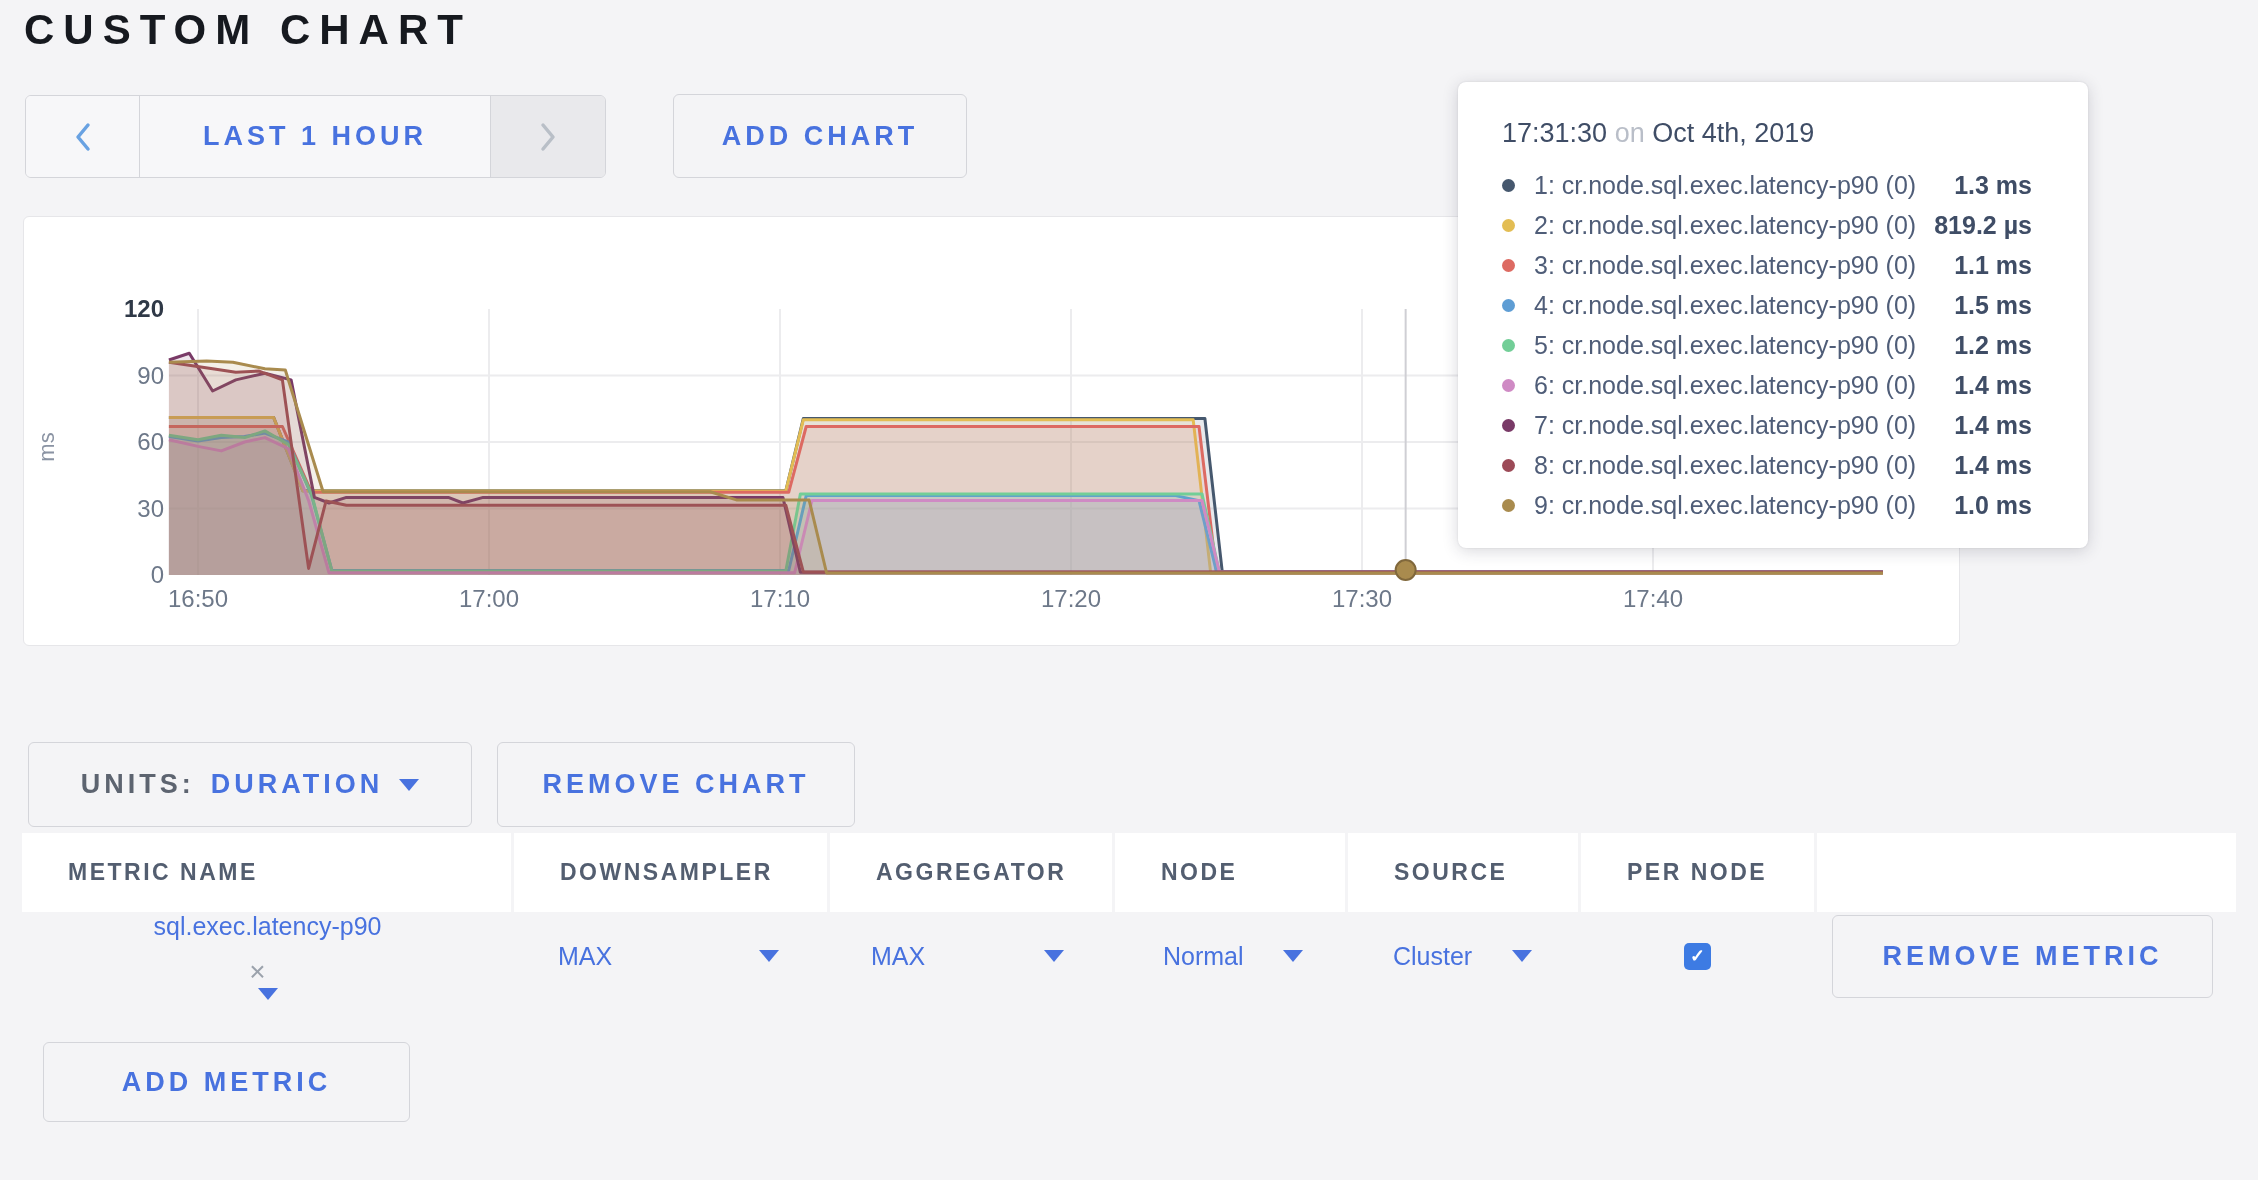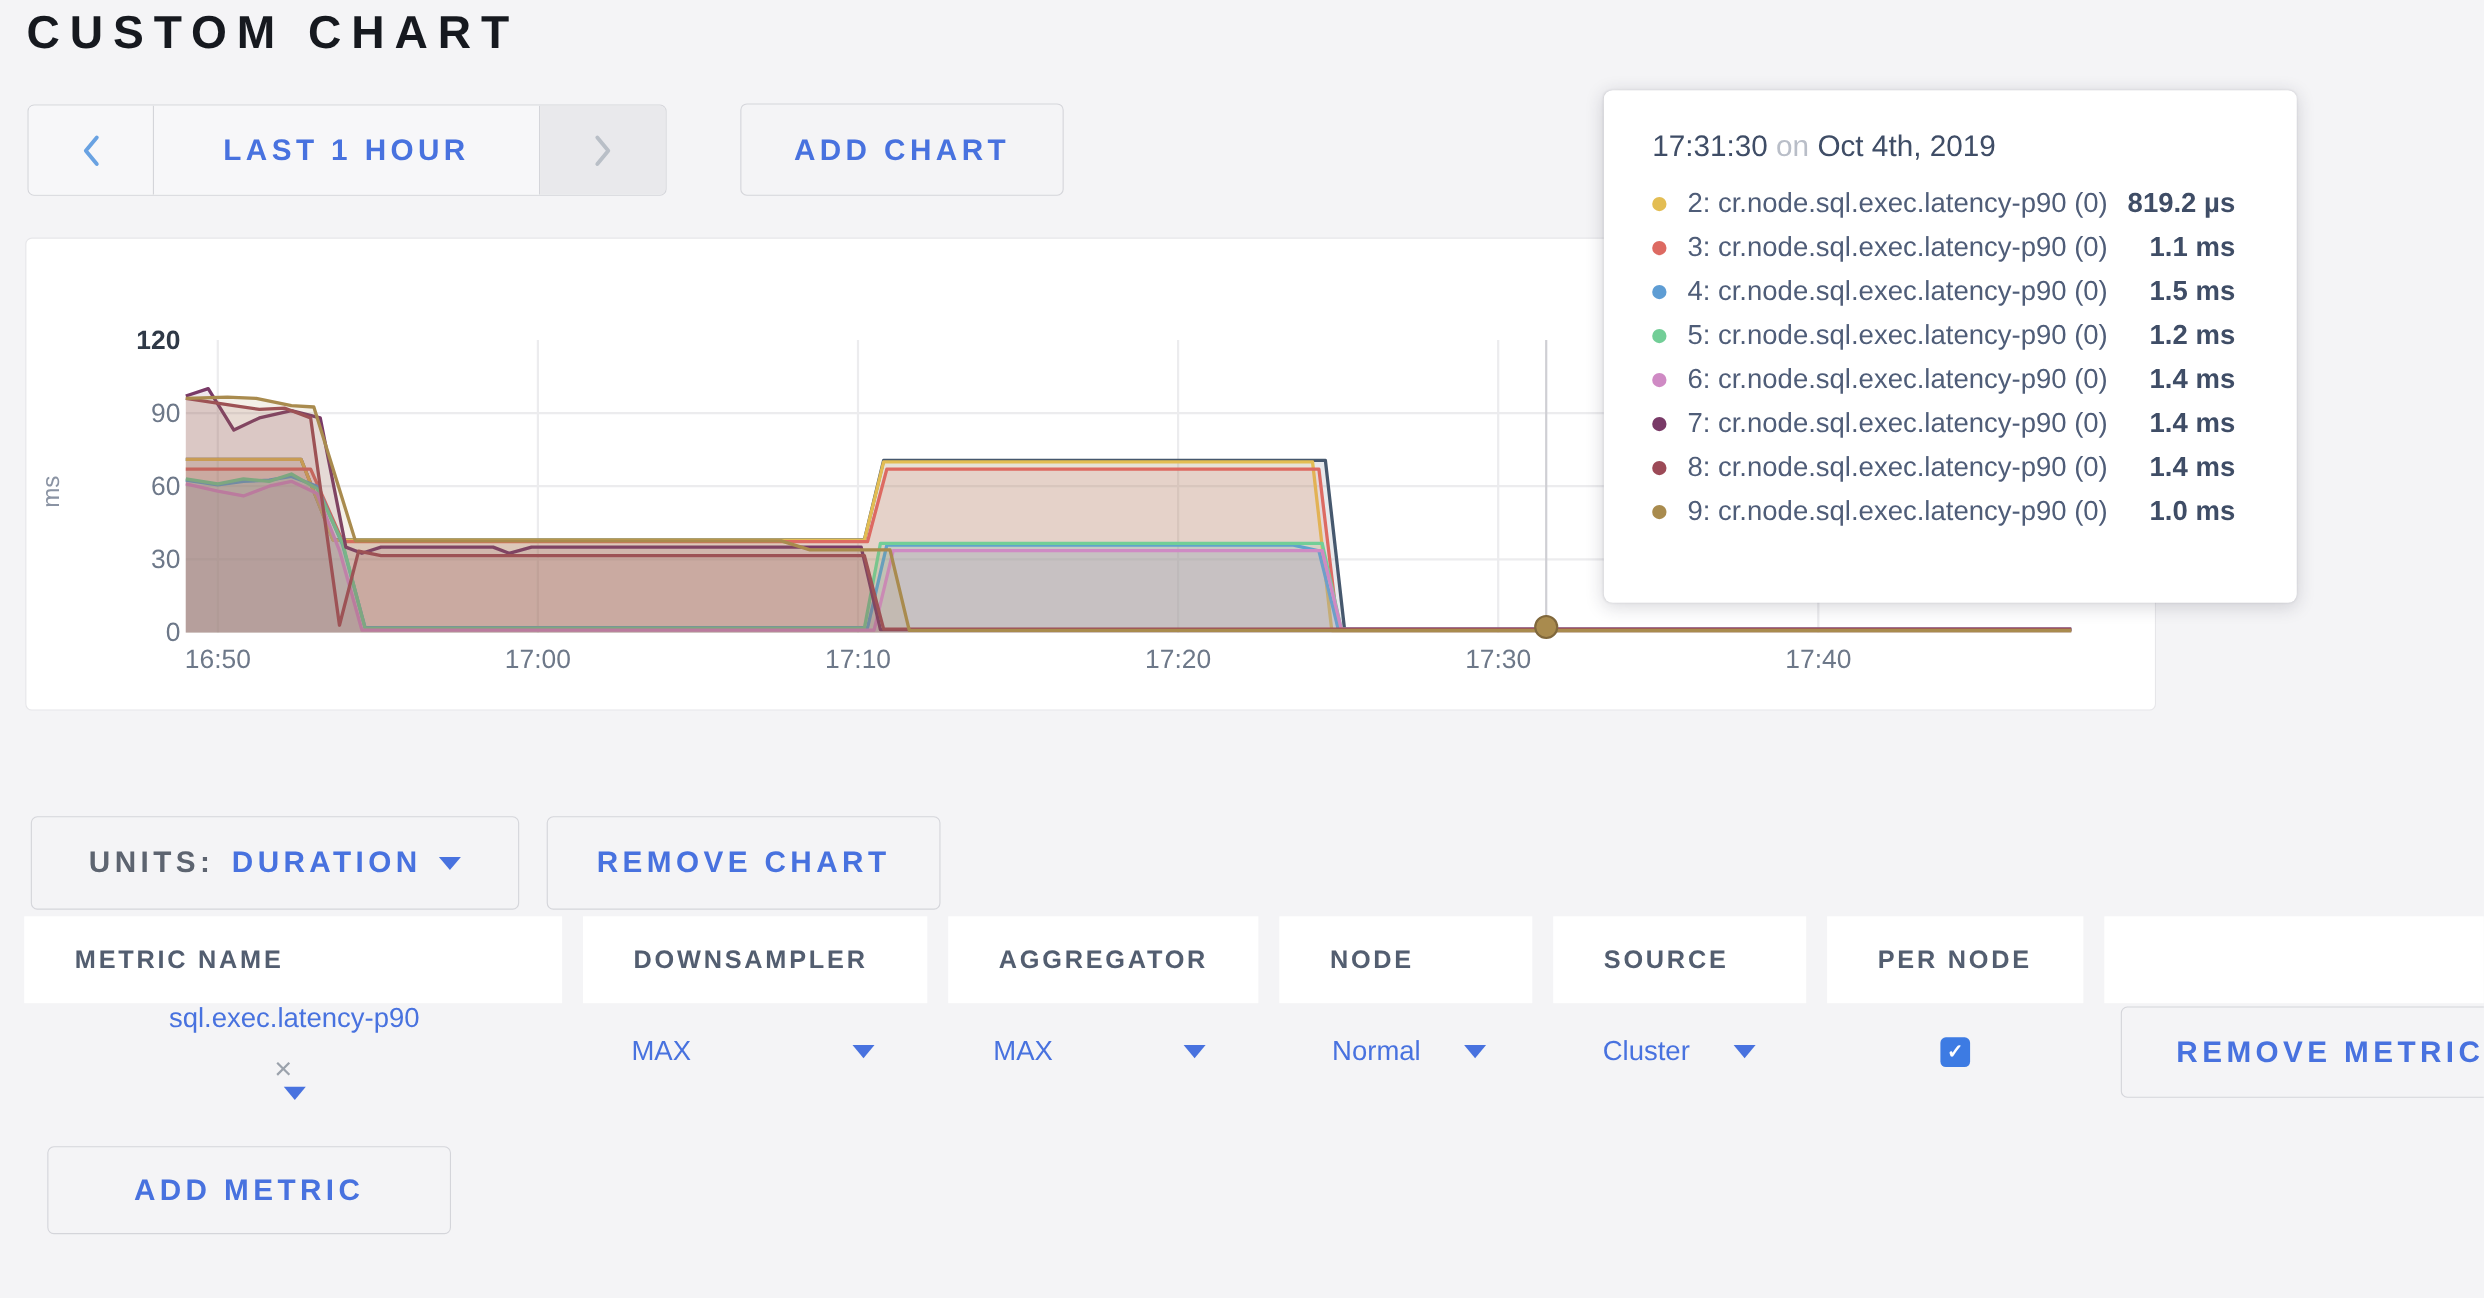--- a/index.html
+++ b/index.html
@@ -41,21 +41,21 @@
   
   #units-btn { left:28px; top:742px; width:444px; height:85px; display:flex; align-items:center; justify-content:center; gap:16px; border:1px solid #d4d5da; border-radius:6px; font-size:27px; letter-spacing:4px; cursor:pointer; }
   #units-btn .units-word { color:#5d6470; font-weight:600; }
   #units-btn .units-value { color:#4872df; font-weight:600; }
   #remove-chart-btn { left:497px; top:742px; width:358px; height:85px; }
 
   .caret-down { width:0; height:0; border-left:10px solid transparent; border-right:10px solid transparent; border-top:12px solid #4872df; }
 
   
   #metrics-table { left:22px; top:833px; width:2214px; }
-  .tbl-grid { display:grid; grid-template-columns:489px 313px 282px 230px 230px 233px 419px; column-gap:19px; }
+  .tbl-grid { display:grid; grid-template-columns:489px 313px 282px 230px 230px 233px 419px; column-gap:3px; }
   .hdr-cell { background:#ffffff; height:79px; display:flex; align-items:center; padding-left:46px; font-size:23px; font-weight:600; letter-spacing:2.5px; color:#535e70; }
   .body-row { height:88px; }
   .body-cell { display:flex; align-items:center; }
   .cell-metricname { padding-left:50px; padding-right:48px;flex-direction:column; }
   .cell-metricname .grow { flex:1; }
   .metric-link { color:#4872df; font-size:25px; cursor:pointer; }
   .x-icon { color:#9ba2ac; font-size:28px; margin-right:20px; cursor:pointer; }
   .dd-value { color:#4872df; font-size:25px; cursor:pointer; }
   .cell-down { padding-left:44px; padding-right:48px; justify-content:space-between; }
   .cell-agg  { padding-left:41px; padding-right:48px; justify-content:space-between; }
@@ -143,20 +143,25 @@
 </div>
 
 <div class="abs" id="chart-tooltip">
   <div id="tooltip-header">
     <span>17:31:30</span>
     <span class="conj"> <span>on</span> </span>
     <span>Oct 4th, 2019</span>
   </div>
   <div id="tooltip-rows">
       <div class="tt-row">
+        <span class="tt-dot" style="background: rgb(70, 88, 110);"></span>
+        <span class="tt-label">1: cr.node.sql.exec.latency-p90 (0)</span>
+        <span class="tt-value">1.3 ms</span>
+      </div>
+      <div class="tt-row">
         <span class="tt-dot" style="background: rgb(227, 189, 83);"></span>
         <span class="tt-label">2: cr.node.sql.exec.latency-p90 (0)</span>
         <span class="tt-value">819.2 µs</span>
       </div>
       <div class="tt-row">
         <span class="tt-dot" style="background: rgb(221, 106, 98);"></span>
         <span class="tt-label">3: cr.node.sql.exec.latency-p90 (0)</span>
         <span class="tt-value">1.1 ms</span>
       </div>
       <div class="tt-row">

